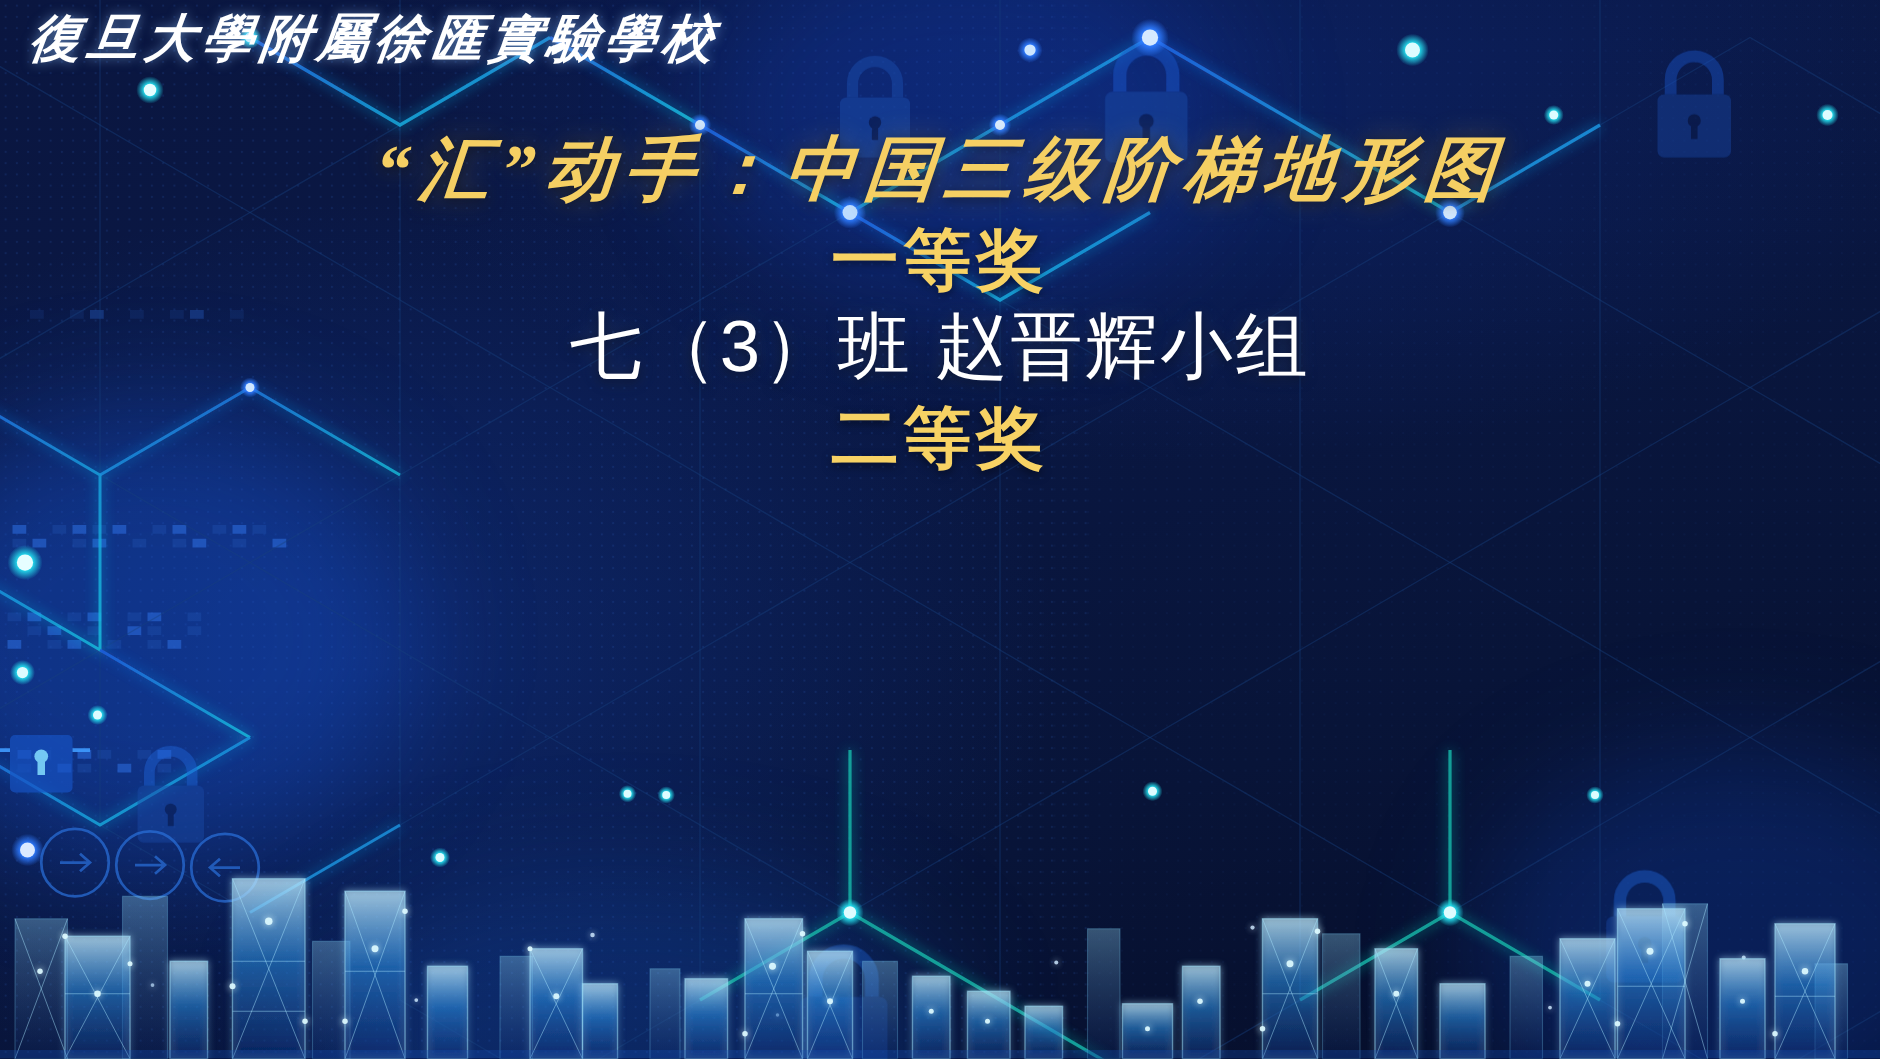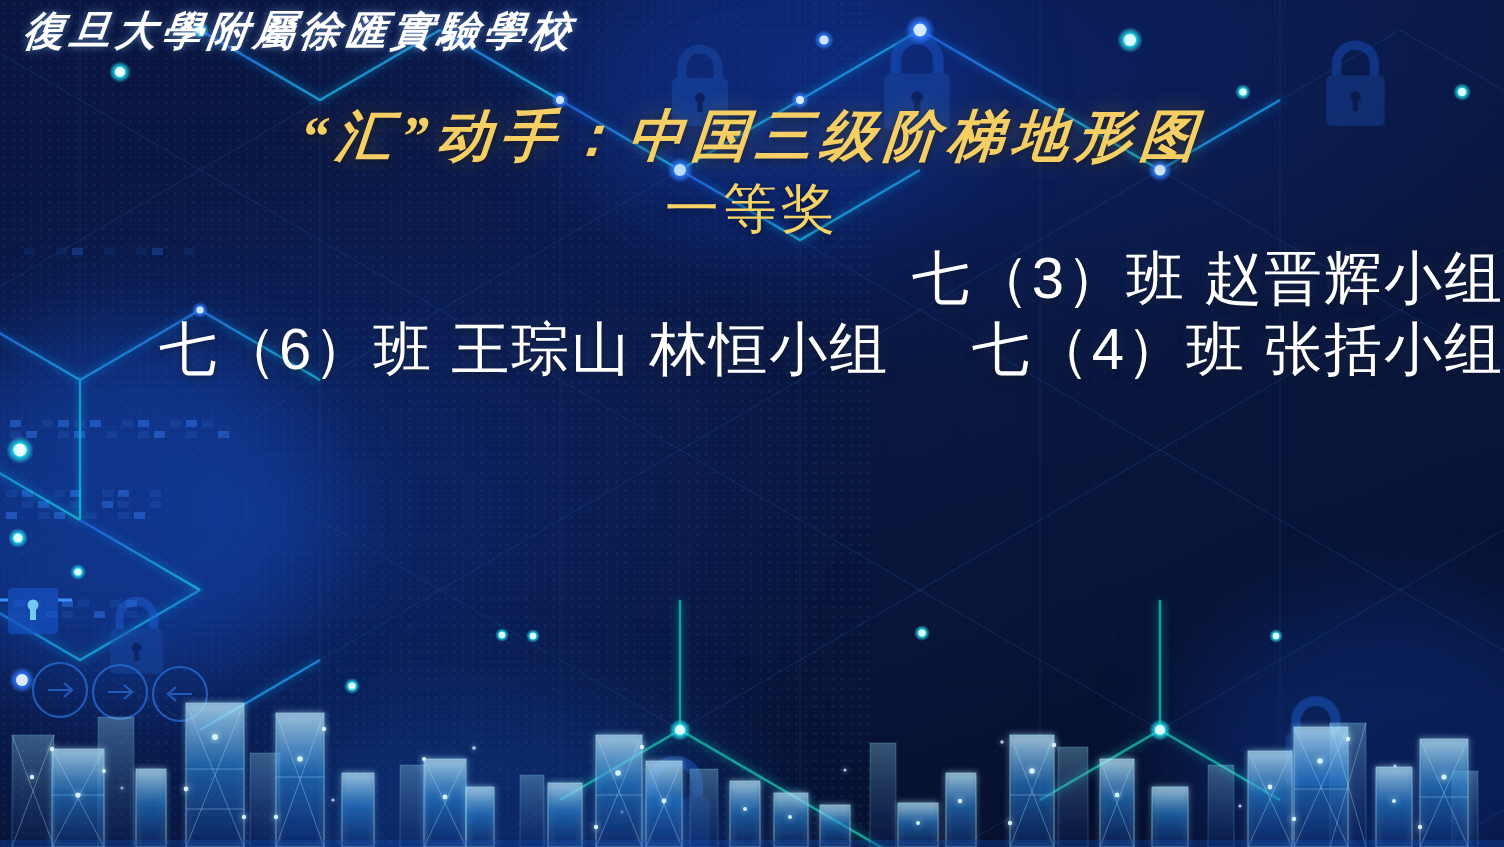--- a/index.html
+++ b/index.html
@@ -125,37 +125,36 @@
     color: #f5cf63;
     text-shadow: 0 2px 10px rgba(0,0,0,0.55), 0 0 22px rgba(245,207,99,0.28);
     white-space: nowrap;
     transform: skewX(-5deg);
   }
 
   .award-tier {
     margin-top: 8px;
     font-size: 54px;
     line-height: 1.18;
-    font-weight: 400;
+    font-weight: 700;
     letter-spacing: 4px;
     color: #f7d264;
     text-shadow: 0 2px 8px rgba(0,0,0,0.5);
     white-space: nowrap;
   }
 
   .winner-row {
     margin-top: 2px;
     font-size: 58px;
     line-height: 1.2;
     font-weight: 400;
     letter-spacing: 2px;
     color: #ffffff;
     text-shadow: 0 2px 9px rgba(0,0,0,0.55), 0 0 16px rgba(170,210,255,0.18);
     white-space: nowrap;
-    text-align: right;
   }
   .winner-row .gap { display: inline-block; width: 46px; }
 
   
   .skyline {
     position: absolute;
     left: 0;
     bottom: 0;
     width: 100%;
     height: 170px;
@@ -476,26 +475,22 @@
 
   <div class="content">
 
     <div class="slide-title">“汇”动手：中国三级阶梯地形图</div>
 
     <div class="award-tier">一等奖</div>
     <div class="winner-row">
       <span>七（3）班 赵晋辉小组</span>
     </div>
 
-
-    <div class="winner-row">
-      <span>七（6）班 王琮山 林恒小组</span>
-      <span class="gap"></span>
-      <span>七（4）班 张括小组</span>
-    </div>
+    <div class="award-tier">二等奖</div>
+
   </div>
 
   <svg class="skyline" viewBox="0 0 1504 170" preserveAspectRatio="none">
     <defs>
       <linearGradient id="bldg" x1="0" y1="0" x2="0" y2="1">
         <stop offset="0%" stop-color="#bfe9fb" stop-opacity="0.55"></stop>
         <stop offset="45%" stop-color="#2a86d6" stop-opacity="0.38"></stop>
         <stop offset="100%" stop-color="#0e2f78" stop-opacity="0.30"></stop>
       </linearGradient>
       <linearGradient id="bldgDim" x1="0" y1="0" x2="0" y2="1">

